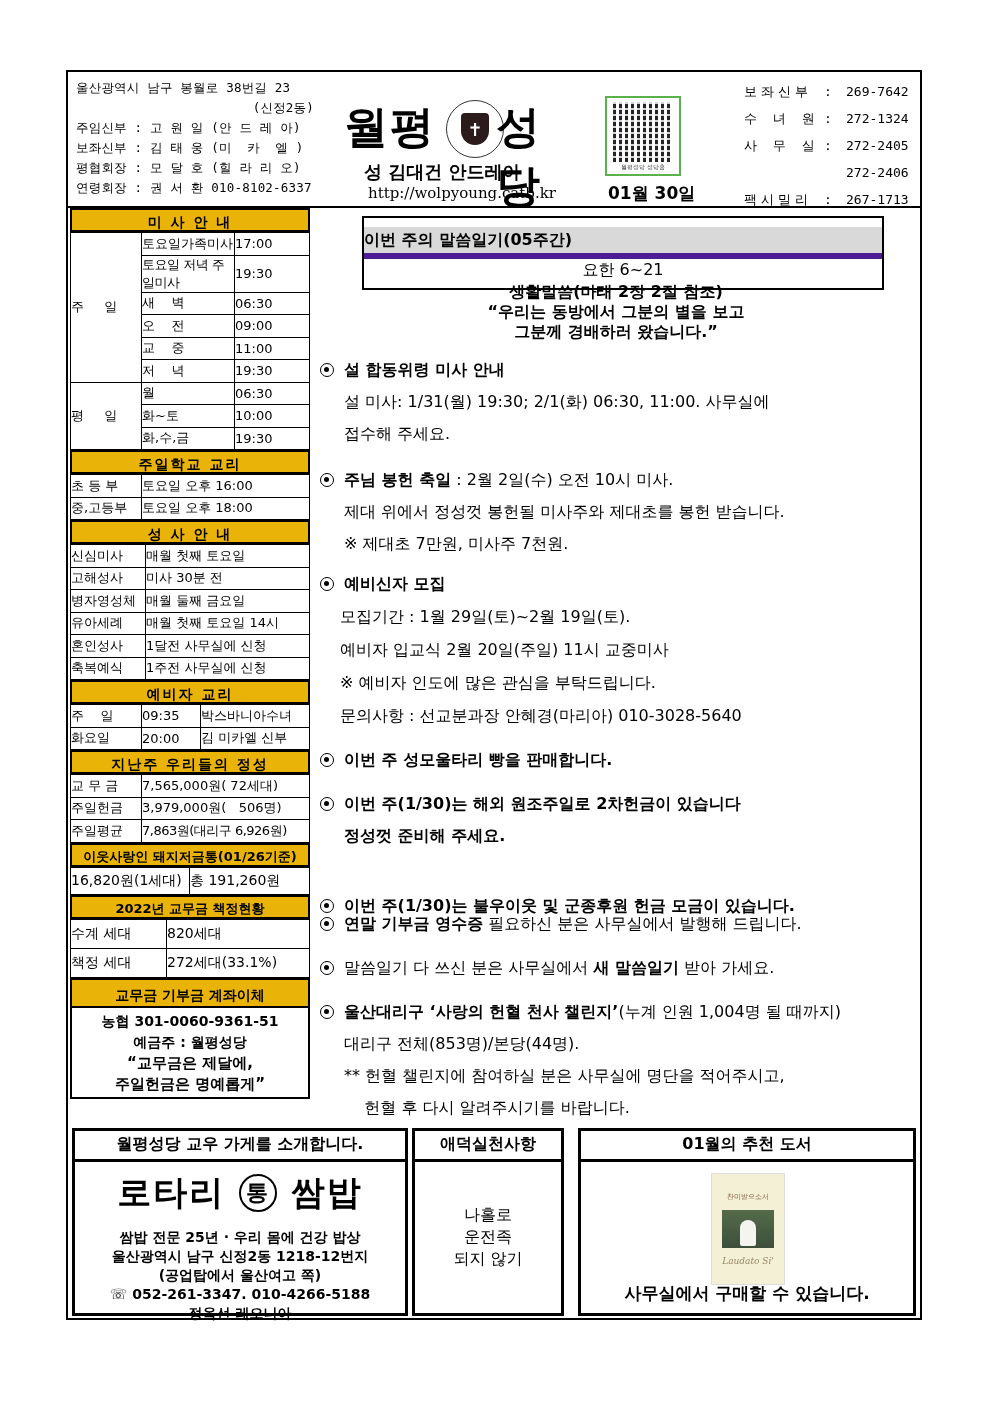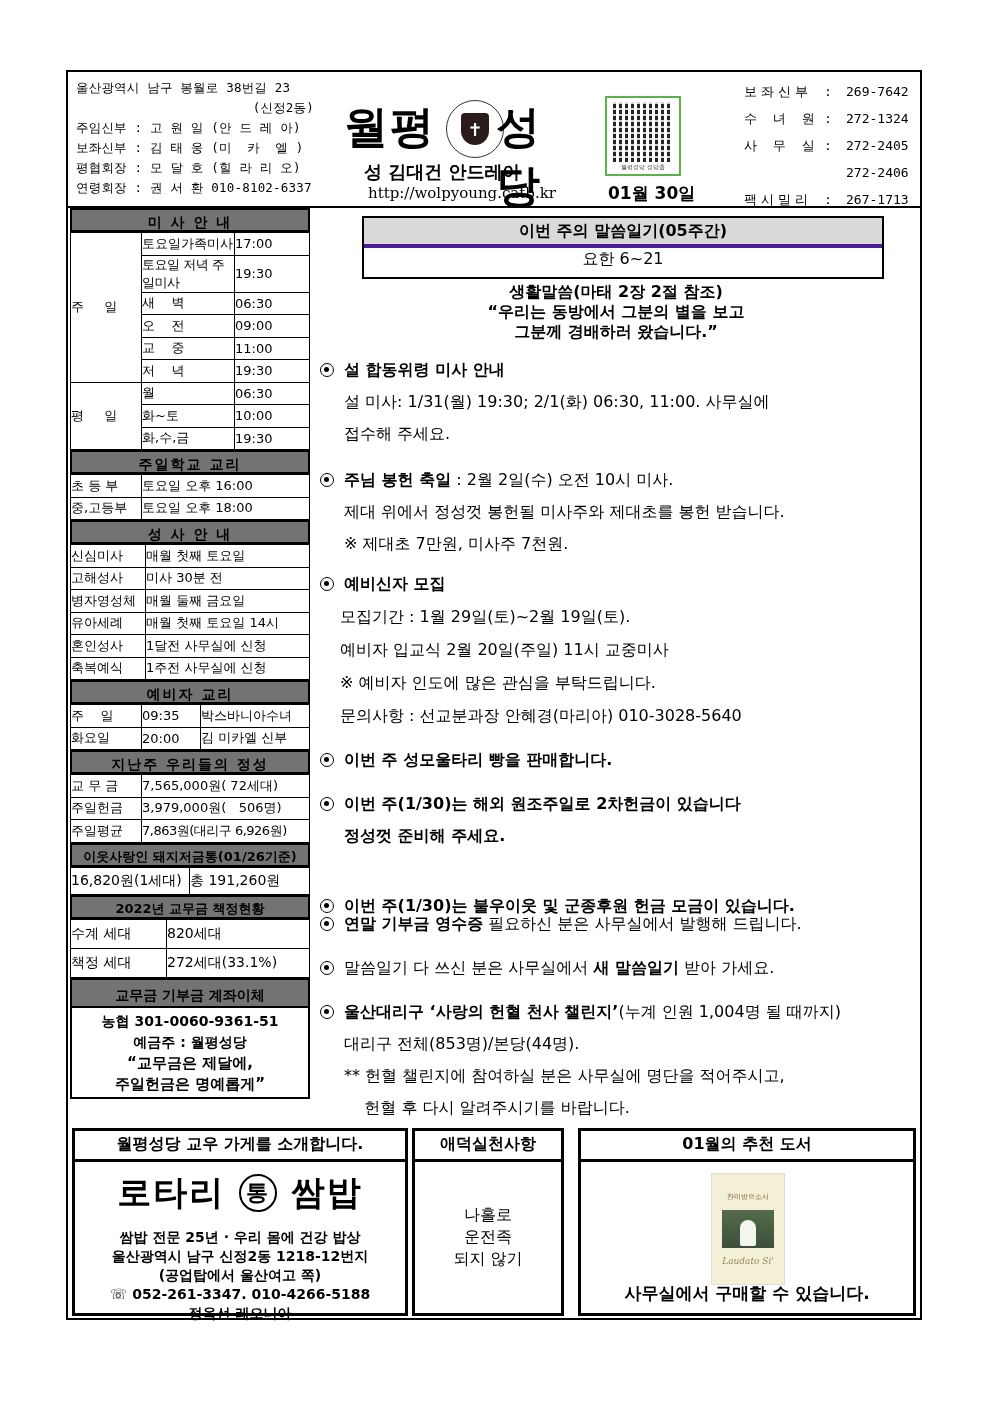--- a/index.html
+++ b/index.html
@@ -24,27 +24,27 @@
   .qr .cap{position:absolute;left:0;right:0;bottom:2px;font-size:6px;text-align:center;color:#444;}
   .date{position:absolute;left:540px;top:110px;font-size:17px;font-weight:bold;}
   .hdr-right{position:absolute;left:676px;top:6px;font-size:13px;line-height:27px;font-family:"DejaVu Sans Mono",monospace;}
   .hdr-right .row{display:flex;}
   .hdr-right .lab{width:80px;letter-spacing:4px;}
   .hdr-right .sep{width:22px;}
   
   .side{position:absolute;left:2px;top:136px;width:240px;}
   table.t{border-collapse:collapse;width:100%;font-size:13px;}
   table.t td{border:1.5px solid #000;text-align:left;height:21.5px;padding:0;}
-  .sec{background:#737373;font-weight:bold;font-size:14px;letter-spacing:2px;height:24px;border:2px solid #000;text-align:center;line-height:24px;box-sizing:border-box;}
+  .sec{background:#eab308;font-weight:bold;font-size:14px;letter-spacing:2px;height:24px;border:2px solid #000;text-align:center;line-height:24px;box-sizing:border-box;}
   .sm{font-size:13px;letter-spacing:-0.5px;}
   .acct{border:2px solid #000;border-top:none;text-align:center;font-weight:bold;font-size:14px;line-height:21px;padding:3px 0 2px;}
   
   .main{position:absolute;left:248px;top:136px;width:600px;}
   .wbox{position:absolute;left:46px;top:8px;width:518px;border:2px solid #000;}
-  .wbox .t1{background:#d9d9d9;text-align:center;font-size:16px;font-weight:bold;height:26px;line-height:26px;border-bottom:4px solid #4c1d95;}
+  .wbox .t1{background:#d9d9d9;font-size:16px;font-weight:bold;height:26px;line-height:26px;border-bottom:6px solid #4c1d95;margin-top:9px;}
   .wbox .t2{text-align:center;font-size:16px;height:29px;line-height:22px;}
   .verse{position:absolute;left:0;width:600px;top:74px;text-align:center;font-weight:bold;font-size:16px;line-height:20px;}
   .notices{position:absolute;left:4px;top:152px;width:600px;font-size:16px;}
   .n{position:absolute;left:0;white-space:nowrap;}
   .n .b{font-weight:bold;}
   .bullet{display:inline-block;width:14px;height:14px;border:1.5px solid #000;border-radius:50%;position:relative;vertical-align:-2px;margin-right:10px;box-sizing:border-box;}
   .bullet::after{content:"";position:absolute;left:3px;top:3px;width:5px;height:5px;background:#000;border-radius:50%;}
   .ind{padding-left:24px;}
   
   .bx{position:absolute;border:3px solid #000;box-sizing:border-box;}

